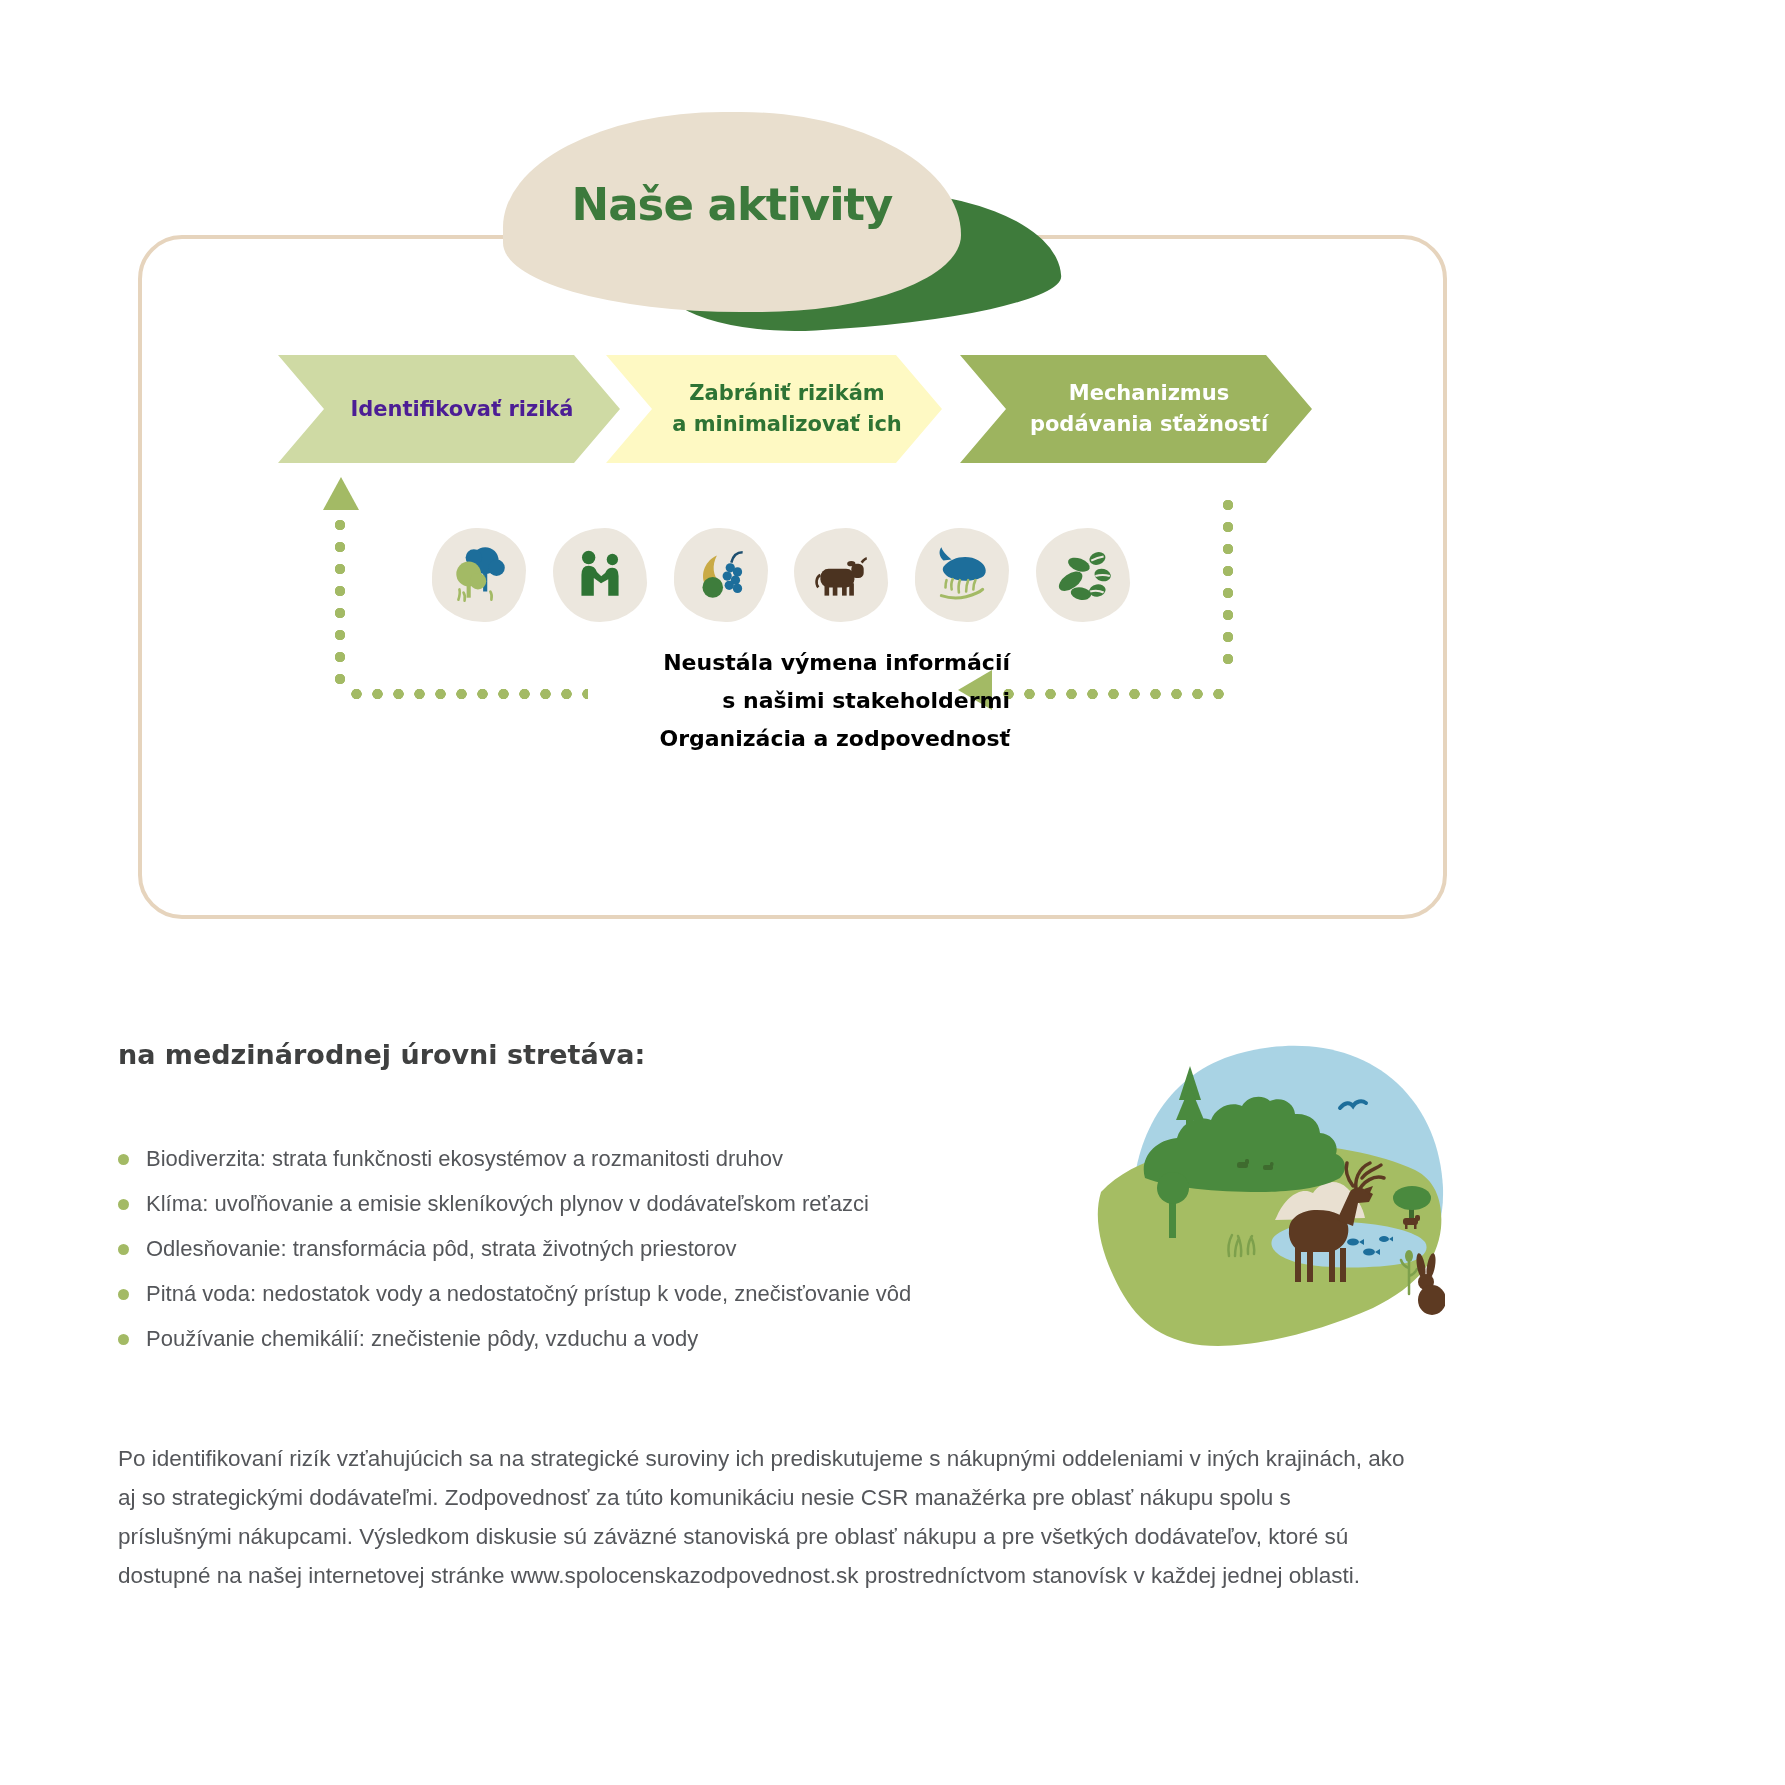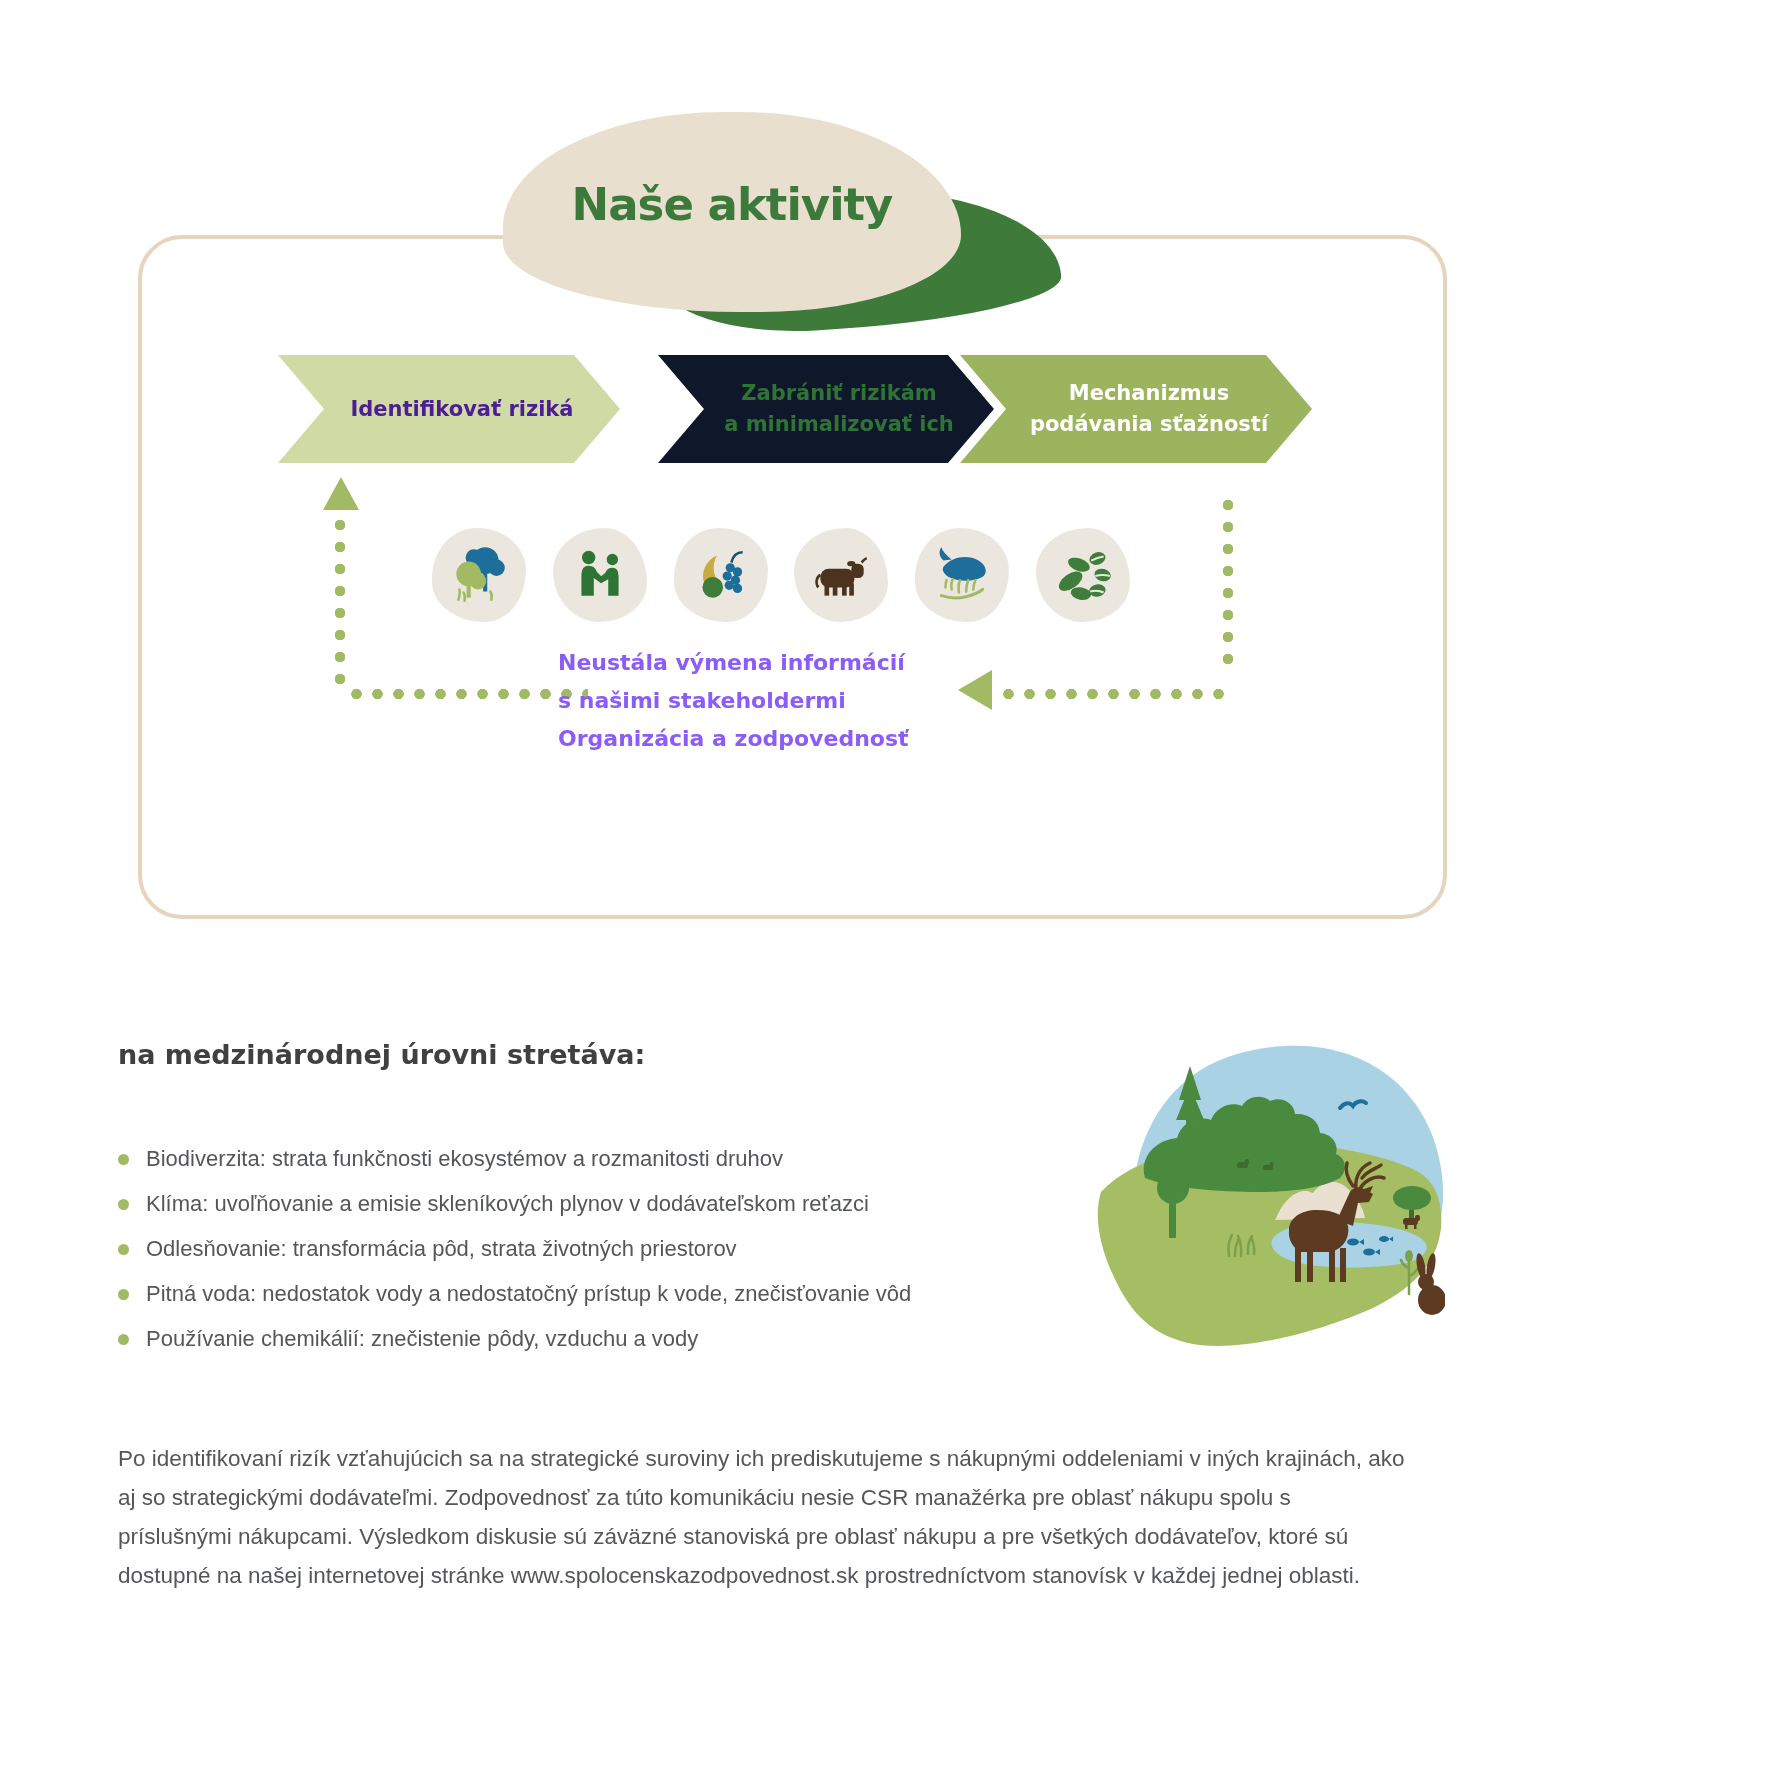--- a/index.html
+++ b/index.html
@@ -21,21 +21,21 @@
                  font-size:45px;font-weight:bold;color:#3c7a3c;letter-spacing:-1px;}
 
   
   .arrow{position:absolute;top:355px;height:108px;display:flex;flex-direction:column;
          align-items:center;justify-content:center;text-align:center;
          font-family:"DejaVu Sans","Liberation Sans",sans-serif;
          font-size:21px;font-weight:bold;line-height:31px;
          clip-path:polygon(0 0,calc(100% - 46px) 0,100% 50%,calc(100% - 46px) 100%,0 100%,46px 50%);}
   .arrow span{display:block;padding-left:26px;}
   .arrow-1{left:278px;width:342px;background:#cfdaa4;color:#4c1d95;align-items:center;}
-  .arrow-2{left:658px;width:336px;background:#0f172a;color:#2e7434;text-align:center;}
+  .arrow-2{left:606px;width:336px;background:#fef9c3;color:#2e7434;text-align:center;}
   .arrow-3{left:960px;width:352px;background:#9db45f;color:#ffffff;}
 
   
   .icons-row{position:absolute;left:432px;top:528px;width:698px;display:flex;
              justify-content:space-between;align-items:center;}
   .icon-blob{width:94px;height:94px;background:#ece7de;display:flex;align-items:center;
              justify-content:center;border-radius:48% 52% 44% 56%/54% 46% 56% 44%;}
   .icon-blob:nth-child(2n){border-radius:55% 45% 50% 50%/46% 58% 42% 54%;}
   .icon-blob svg{width:66px;height:66px;}
 
@@ -47,23 +47,23 @@
   .dot-v-left{left:334px;top:514px;height:172px;}
   .dot-h-left{left:346px;top:688px;width:242px;}
   .dot-h-right{left:998px;top:688px;width:226px;}
   .dot-v-right{left:1222px;top:494px;height:182px;}
   .tri-up{position:absolute;left:323px;top:477px;width:0;height:0;
           border-left:18px solid transparent;border-right:18px solid transparent;
           border-bottom:33px solid #a3ba65;}
   .tri-left{position:absolute;left:958px;top:670px;width:0;height:0;
             border-top:20px solid transparent;border-bottom:20px solid transparent;
             border-right:34px solid #a3ba65;}
-  .loop-text{position:absolute;left:558px;top:644px;width:452px;text-align:left;
+  .loop-text{position:absolute;left:558px;top:644px;width:452px;text-align:right;
              font-family:"DejaVu Sans","Liberation Sans",sans-serif;
-             font-size:22px;font-weight:bold;color:#8b5cf6;line-height:38px;}
+             font-size:22px;font-weight:bold;color:#000000;line-height:38px;}
 
   
   .risks-heading{position:absolute;left:118px;top:1036px;
                  font-family:"DejaVu Sans","Liberation Sans",sans-serif;
                  font-size:27px;font-weight:bold;color:#3f4040;line-height:37px;}
   .risk-list{position:absolute;left:118px;top:1146px;list-style:none;margin:0;padding:0;}
   .risk-list li{display:flex;align-items:flex-start;margin-bottom:19px;
                 font-size:22px;color:#54565a;line-height:26px;}
   .bullet-dot{flex:0 0 auto;width:11px;height:11px;border-radius:50%;background:#a3ba65;
               margin:8px 17px 0 0;}

